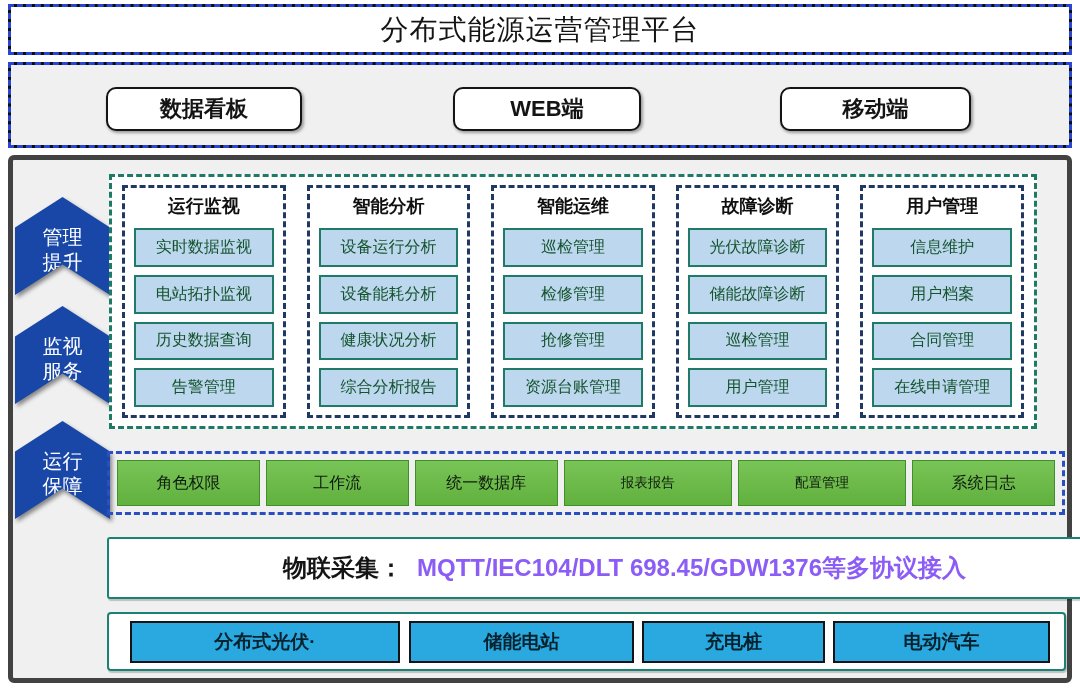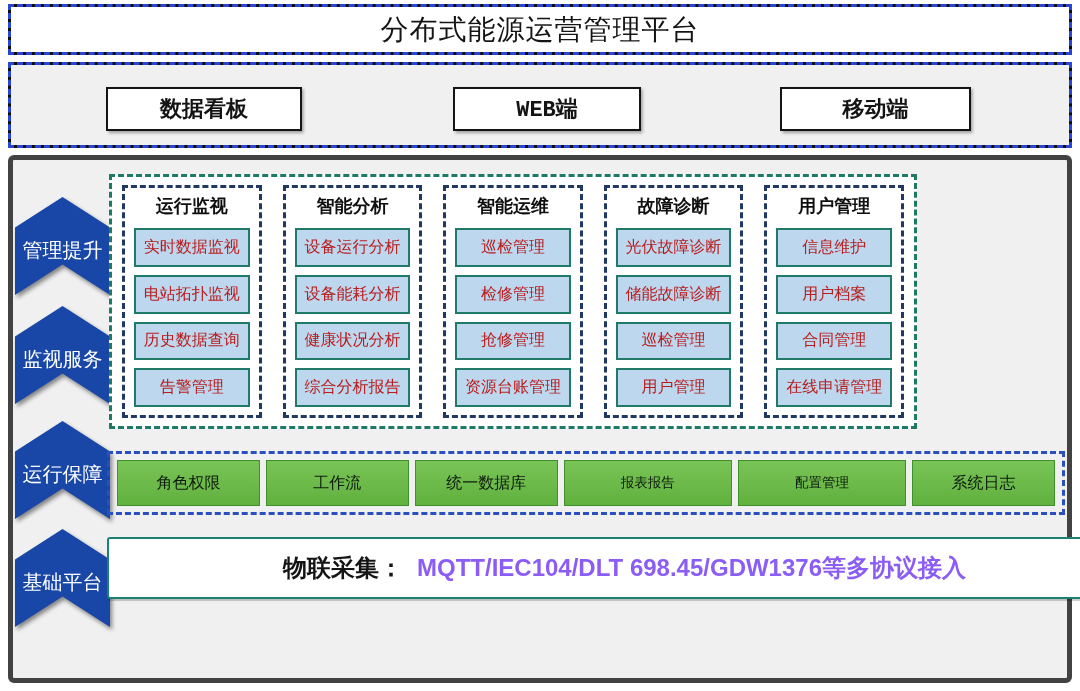--- a/index.html
+++ b/index.html
@@ -27,25 +27,24 @@
   }
   .title-bar .title-text { font-size:28px; font-weight:500; letter-spacing:1px; }
 
   
   .access-panel {
     left:8px; top:62px; width:1064px; height:86px;
     background:#f0f0f0;
   }
   .access-btn {
     position:absolute; top:22px; height:44px;
-    background:#ffffff; border:2.5px solid #141414; border-radius:0;
+    background:#ffffff; border:2.5px solid #141414; border-radius:10px;
     display:flex; align-items:center; justify-content:center;
     font-size:22px; font-weight:700;
     box-shadow:1.5px 2px 3px rgba(0,0,0,0.35);
-    font-family:Liberation Mono, monospace;
   }
   .access-btn.b1 { left:95px;  width:196px; }
   .access-btn.b2 { left:442px; width:188px; }
   .access-btn.b3 { left:769px; width:191px; }
 
   
   .main-area {
     position:absolute; left:8px; top:155px; width:1064px; height:528px;
     background:#f0f0f0;
     border:5px solid #424242; border-radius:6px;
@@ -53,47 +52,47 @@
 
   
   .chev {
     position:absolute; left:2px; width:95px; height:98px;
     filter:drop-shadow(2px 3px 2px rgba(0,0,0,0.45));
   }
   .chev-shape {
     width:100%; height:100%;
     background:#1847a8;
     clip-path:polygon(50% 0%, 100% 31%, 100% 100%, 50% 69%, 0% 100%, 0% 31%);
-    display:flex; flex-direction:row; align-items:center; justify-content:center;
+    display:flex; flex-direction:column; align-items:center; justify-content:center;
     padding-top:8px;
     color:#ffffff; font-size:20px; font-weight:500; line-height:1.25;
   }
   .chev.c1 { top:37px; }  .chev.c2 { top:146px; }
   .chev.c3 { top:261px; } .chev.c4 { top:369px; }
 
   
   .modules {
-    position:absolute; left:96px; top:14px; width:808px; height:255px;
+    position:absolute; left:96px; top:14px; width:928px; height:255px;
     background:#ffffff; border:3px dashed #1e7965;
     display:flex; gap:21px; padding:8px 10px;
   }
   .column {
     flex:1; border:3px dashed #1f3864; background:#ffffff;
     padding:4px 9px 8px 9px;
     display:flex; flex-direction:column;
   }
   .col-header {
     height:28px; line-height:28px; text-align:center;
     font-size:18px; font-weight:700; color:#0f0f0f;
   }
   .item {
     height:40px; margin-top:8px;
     background:#bdd7ee; border:2px solid #1f7a68;
     display:flex; align-items:center; justify-content:center;
-    font-size:16px; font-weight:500; color:#b91c1c; text-align:center;
+    font-size:16px; font-weight:500; color:#14532d; text-align:center;
   }
 
   
   .support {
     position:absolute; left:94px; top:291px; width:958px; height:64px;
     border:3px dashed #2c4fc0;
     display:flex; gap:6px; padding:6px 7px;
   }
   .support-item {
     flex:1;
@@ -158,26 +157,20 @@
       <span>监视</span>
       <span>服务</span>
     </div>
   </div>
   <div class="chev c3">
     <div class="chev-shape">
       <span>运行</span>
       <span>保障</span>
     </div>
   </div>
-  <div class="chev c4">
-    <div class="chev-shape">
-      <span>基础</span>
-      <span>平台</span>
-    </div>
-  </div>
 
   <div class="modules">
 
     <div class="column">
       <div class="col-header">运行监视</div>
       <div class="item">实时数据监视</div>
       <div class="item">电站拓扑监视</div>
       <div class="item">历史数据查询</div>
       <div class="item">告警管理</div>
     </div>
@@ -223,14 +216,20 @@
     <div class="support-item wide small">报表报告</div>
     <div class="support-item wide small">配置管理</div>
     <div class="support-item">系统日志</div>
   </div>
 
   <div class="iot">
     <span class="iot-label">物联采集：</span>
     <span class="iot-protocols">MQTT/IEC104/DLT 698.45/GDW1376等多协议接入</span>
   </div>
 
+  <div class="device">
+    <div class="device-btn d1">分布式光伏·</div>
+    <div class="device-btn d2">储能电站</div>
+    <div class="device-btn d3">充电桩</div>
+    <div class="device-btn d4">电动汽车</div>
+  </div>
 
 </div>
 
 </body></html>

